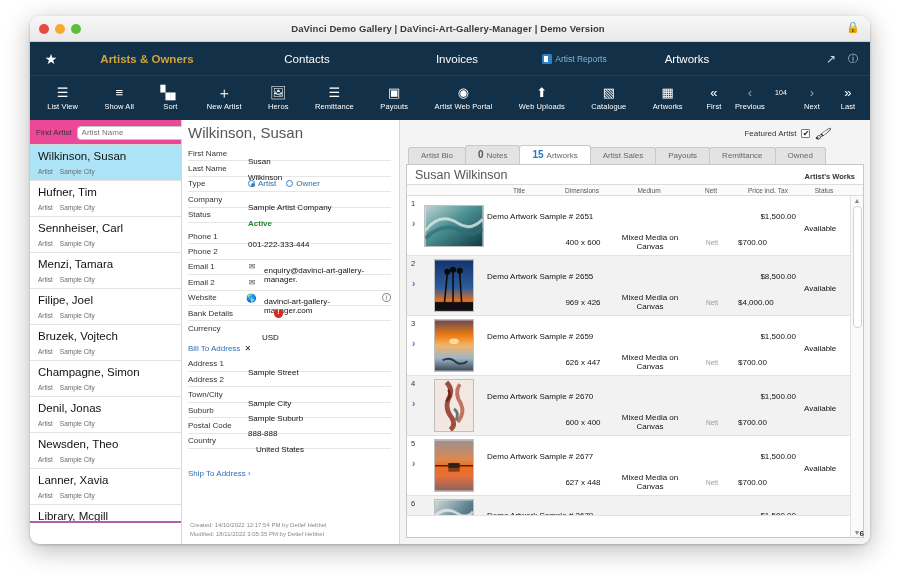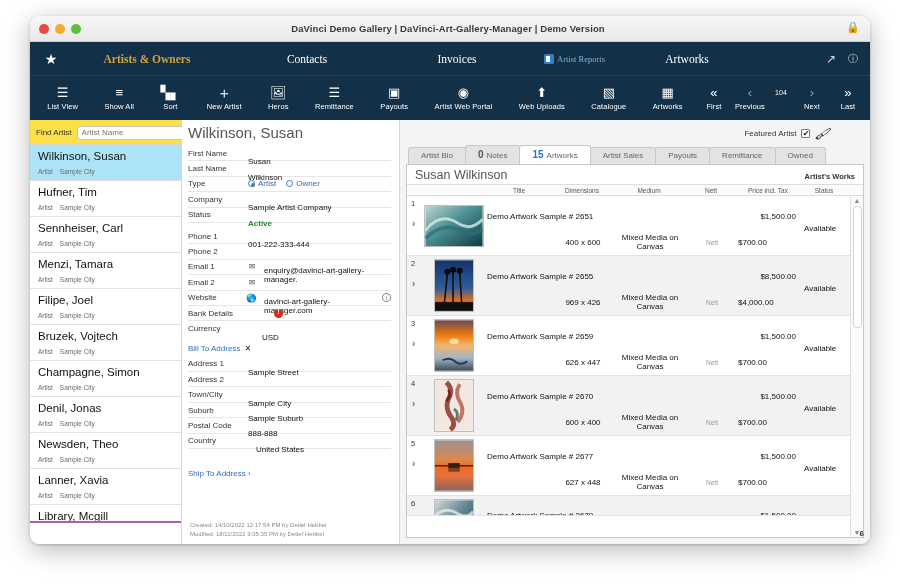--- a/index.html
+++ b/index.html
@@ -52,21 +52,21 @@
   .navbar {
     background: #123047;
     height: 33px;
     display: flex; align-items: center;
     flex: 0 0 33px;
     position: relative;
   }
   .nav-star {
     width: 42px; text-align: center; color: #fff; font-size: 14px;
   }
-  .nav-items { display: flex; align-items: center; flex: 1; font-family: Liberation Serif, serif; }
+  .nav-items { display: flex; align-items: center; flex: 1; }
   .nav-item {
     font-size: 11.5px; color: #ffffff;
     padding: 0 6px; white-space: nowrap;
   }
   .nav-item.active { color: #d2a23c; font-weight: bold; }
   .nav-item.small { font-size: 8.5px; color: #7fb6dd; display:flex; align-items:center; gap:3px; }
   .nav-badge {
     width: 10px; height: 10px; background: #2f80c9;
     border-radius: 1.5px; display:inline-block;
     position: relative;
@@ -109,21 +109,21 @@
     flex: 1 1 auto;
     display: flex;
     background: #f4f4f4;
     min-height: 0;
     padding: 0;
   }
   
   .left-col {
     width: 152px;
     display: flex; flex-direction: column;
-    background: #fde047;
+    background: #ec4899;
     border-right: 1px solid #d8d8d8;
     min-height: 0;
   }
   .find-row {
     display: flex; align-items: center; gap: 5px;
     padding: 5px 6px 4px 6px;
     height: 24px;
   }
   .find-label { font-size: 8px; color: #333; white-space: nowrap; }
   .find-input {

